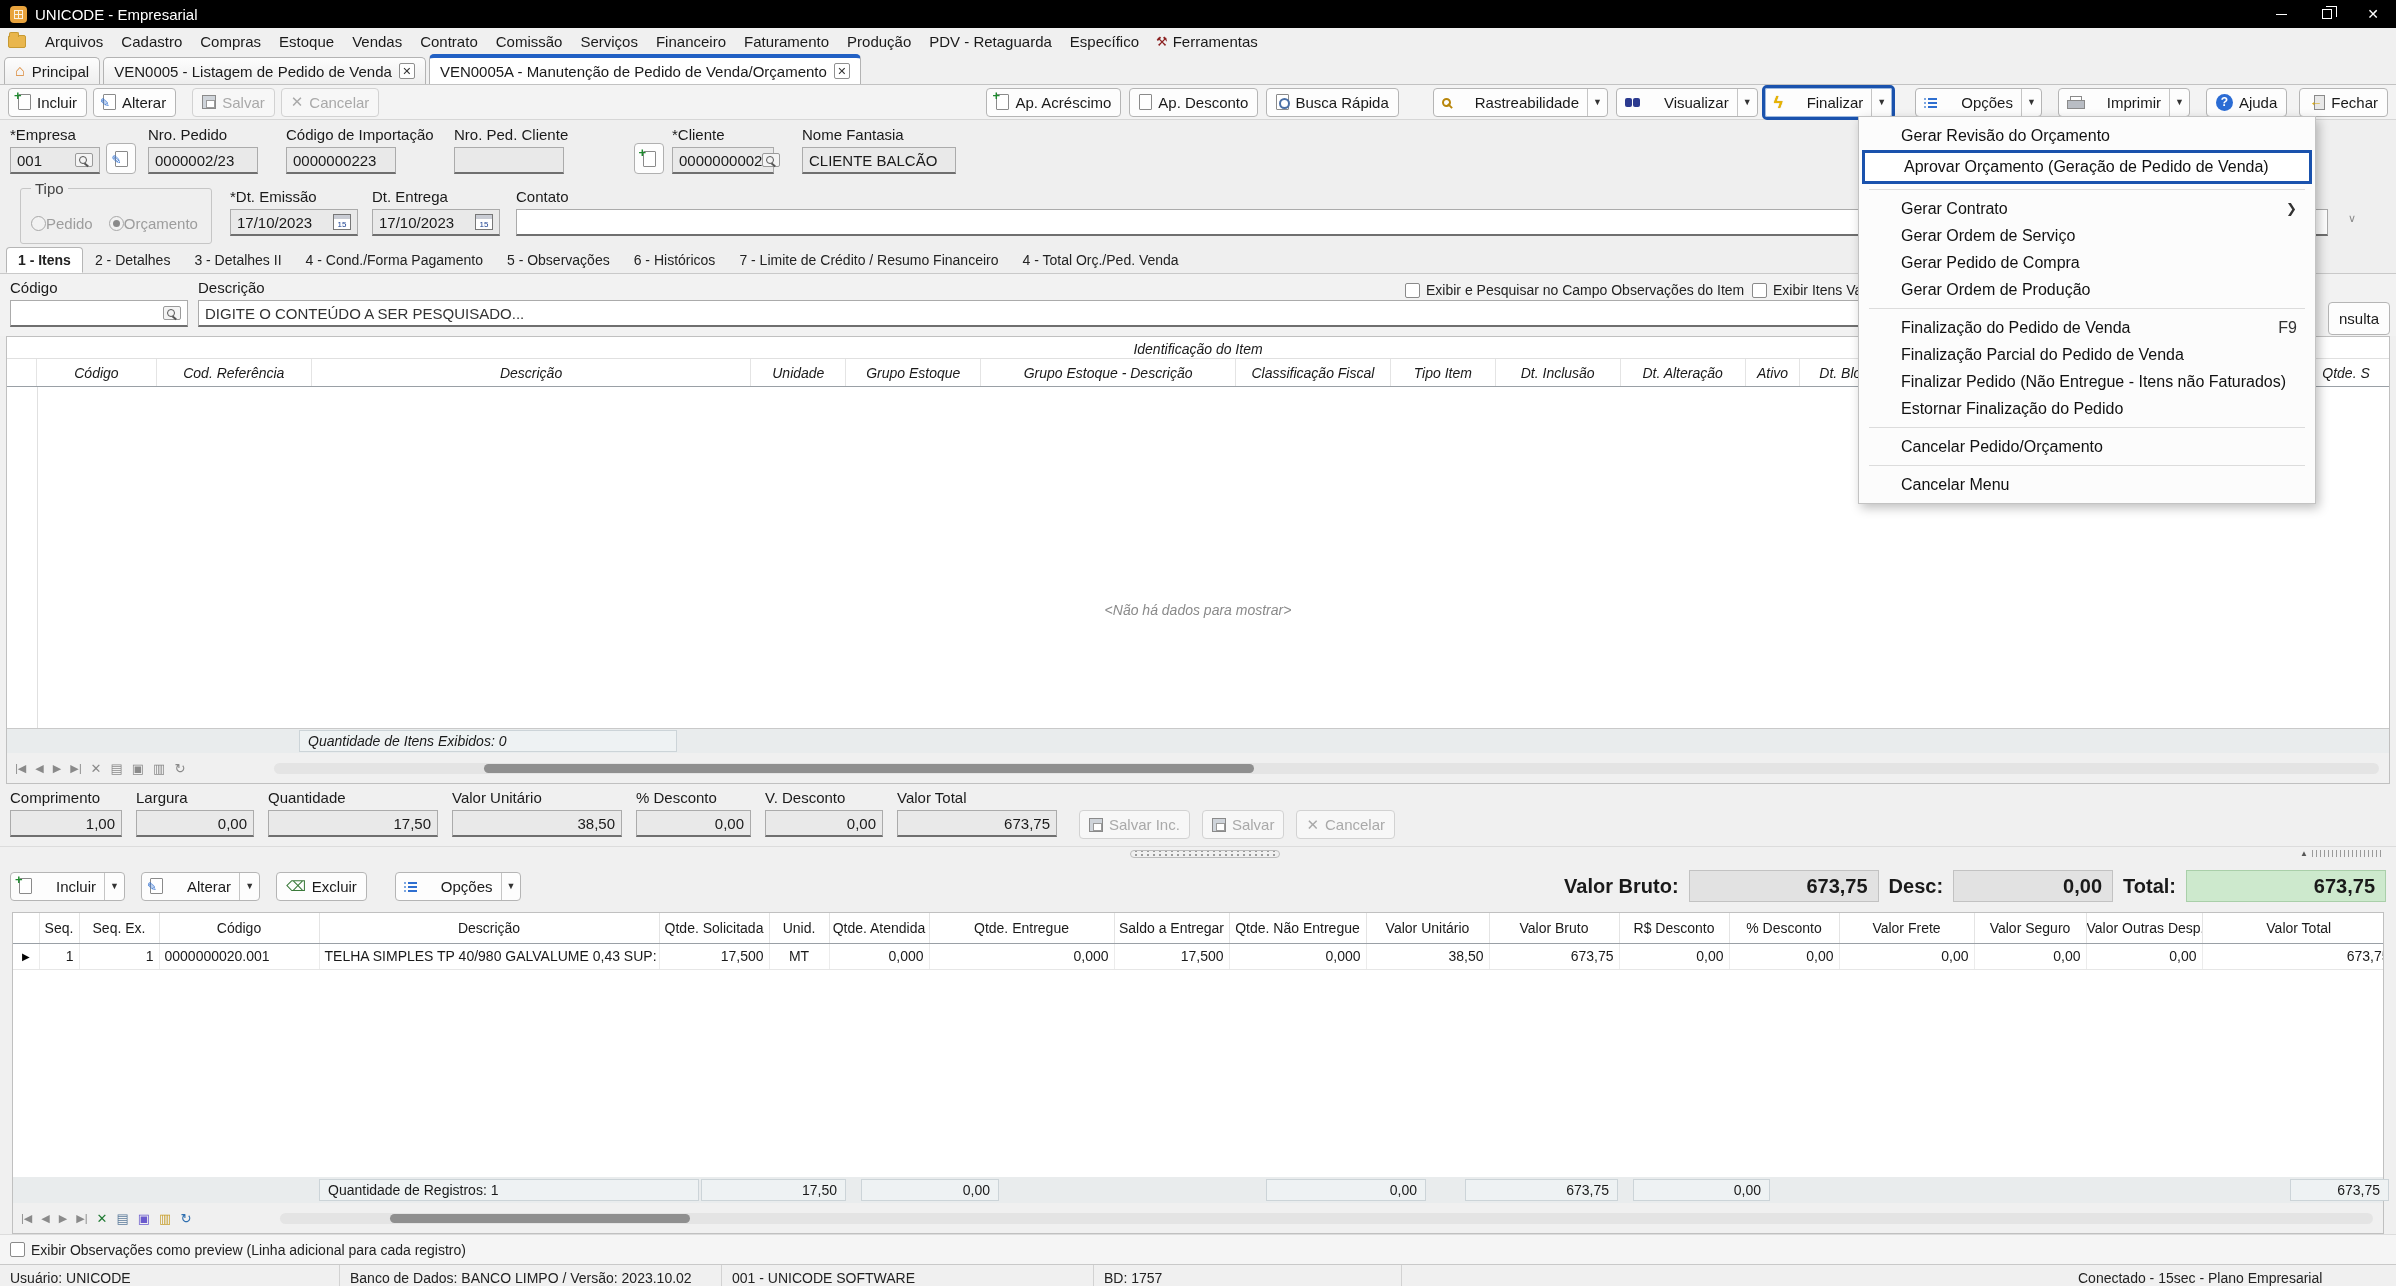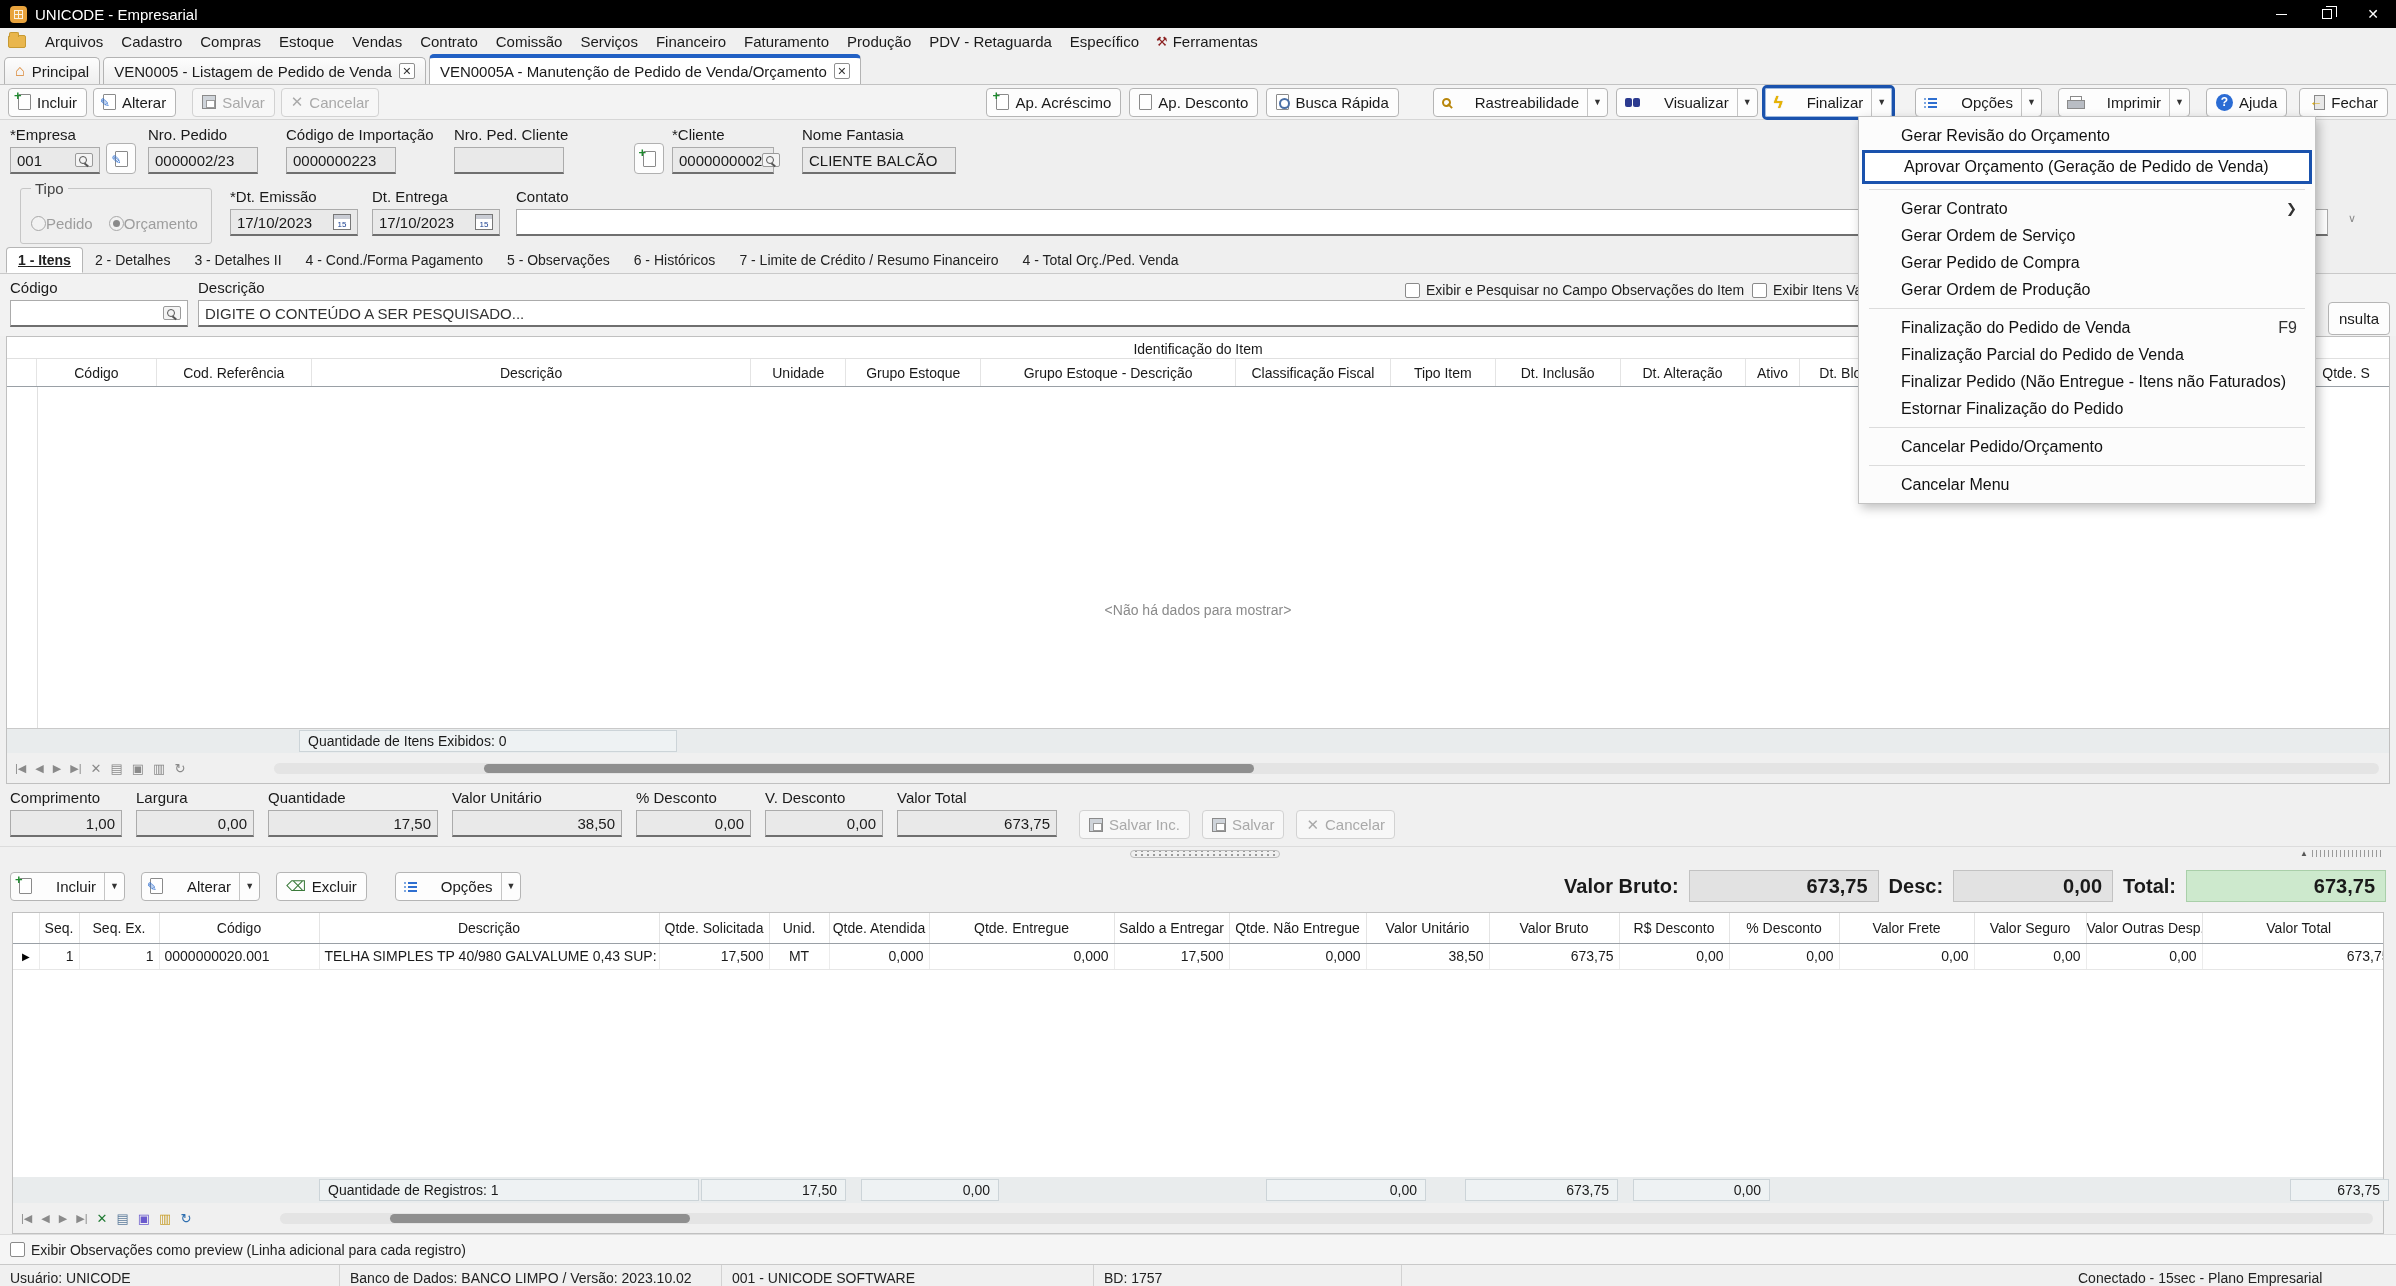--- a/index.html
+++ b/index.html
@@ -85,35 +85,35 @@
   .radio { display:flex; align-items:center; color:#9d9d9d; font-size:15px; }
   .radio .rc { width:15px; height:15px; border:1px solid #a8a8a8; border-radius:50%; background:#f2f2f2; position:relative; }
   .radio.sel .rc::after { content:""; position:absolute; inset:3px; background:#8a8a8a; border-radius:50%; }
   .calendar { width:18px; height:16px; border:1px solid #777; background:#fff; font-size:8px; display:flex; align-items:flex-end; justify-content:center; position:relative; flex:0 0 18px; color:#1a3f8f; }
   .calendar::before { content:""; position:absolute; top:0; left:0; right:0; height:4px; background:#c9ccd4; }
   .chev { color:#8a8a8a; font-size:11px; margin-left:6px; margin-top:24px; }
 
   
   .itemtabs { flex:0 0 30px; background:#efefef; display:flex; align-items:flex-end; padding-left:6px; border-bottom:1px solid #c9c9c9; }
   .itab { padding:4px 11px; font-size:14px; color:#222; border:1px solid transparent; white-space:nowrap; }
-  .itab.active { background:#fff; border:1px solid #b5b5b5; border-bottom:1px solid #fff; border-radius:4px 4px 0 0; font-weight:bold;text-decoration:underline; }
+  .itab.active { background:#fff; border:1px solid #b5b5b5; border-bottom:1px solid #fff; border-radius:4px 4px 0 0; font-weight:bold; }
 
   
   .searcharea { flex:0 0 62px; background:#f2f2f2; position:relative; padding:5px 0 0 10px; }
   .slabels { display:flex; font-size:15px; margin-bottom:4px; }
   .slabel-codigo { width:188px; }
   .checkbox { display:flex; align-items:center; gap:6px; font-size:14px; color:#222; white-space:nowrap; }
   .cb { width:15px; height:15px; border:1px solid #8a8a8a; border-radius:2px; background:#fff; flex:0 0 15px; }
   .sinputs { display:flex; }
   .search-codigo { width:178px; margin-right:10px; }
   .search-desc { width:2110px; color:#333; }
   .consulta-frag { position:absolute; right:6px; top:28px; height:33px; padding:0 10px; border:1px solid #b5b5b5; border-radius:4px; background:#fdfdfd; display:flex; align-items:center; font-size:15px; }
 
   
-  .grid1 { flex:0 0 448px; background:#fff; border:1px solid #c0c0c0; margin:0 6px; display:flex; flex-direction:column; }
+  .grid1 { flex:0 0 448px; background:#fff; border:1px solid #c0c0c0; margin:0 6px; display:flex; flex-direction:column;font-style:italic; }
   .g1group { flex:0 0 22px; text-align:center; font-size:14px; border-bottom:1px solid #e0e0e0; padding-top:4px; }
   .g1head { flex:0 0 28px; display:flex; border-bottom:1px solid #9aa0a6; font-size:14px; }
   .g1head .hc { display:flex; align-items:center; justify-content:center; border-right:1px solid #e4e4e4; white-space:nowrap; overflow:hidden; }
   .g1body { flex:1 1 auto; position:relative; border-bottom:1px solid #c9c9c9; }
   .g1body .leftline { position:absolute; top:0; bottom:0; left:30px; width:1px; background:#e0e0e0; }
   .nodata { position:absolute; top:215px; left:0; right:0; text-align:center; color:#8a8a8a; font-size:14px; }
   .g1footer { flex:0 0 24px; background:#e9eced; display:flex; align-items:center; }
   .g1footer .fcell { margin-left:292px; width:378px; height:22px; background:#eef2f3; border:1px solid #ccd4d8; display:flex; align-items:center; padding-left:8px; font-size:14px; }
   .navbar { flex:0 0 30px; background:#f0f0f0; display:flex; align-items:center; padding-left:8px; gap:9px; }
   .nico { color:#8a8a8a; font-size:11px; line-height:1; }

